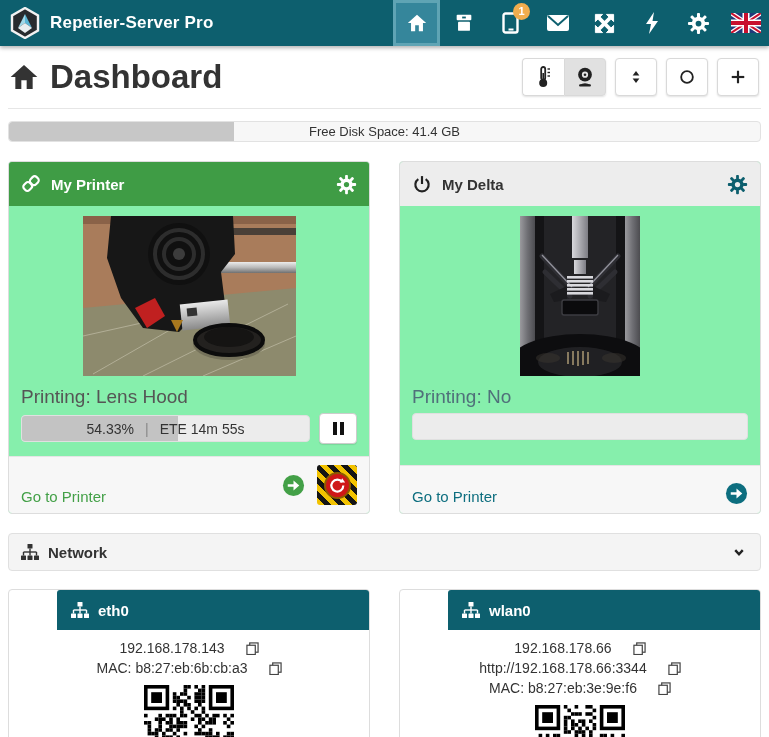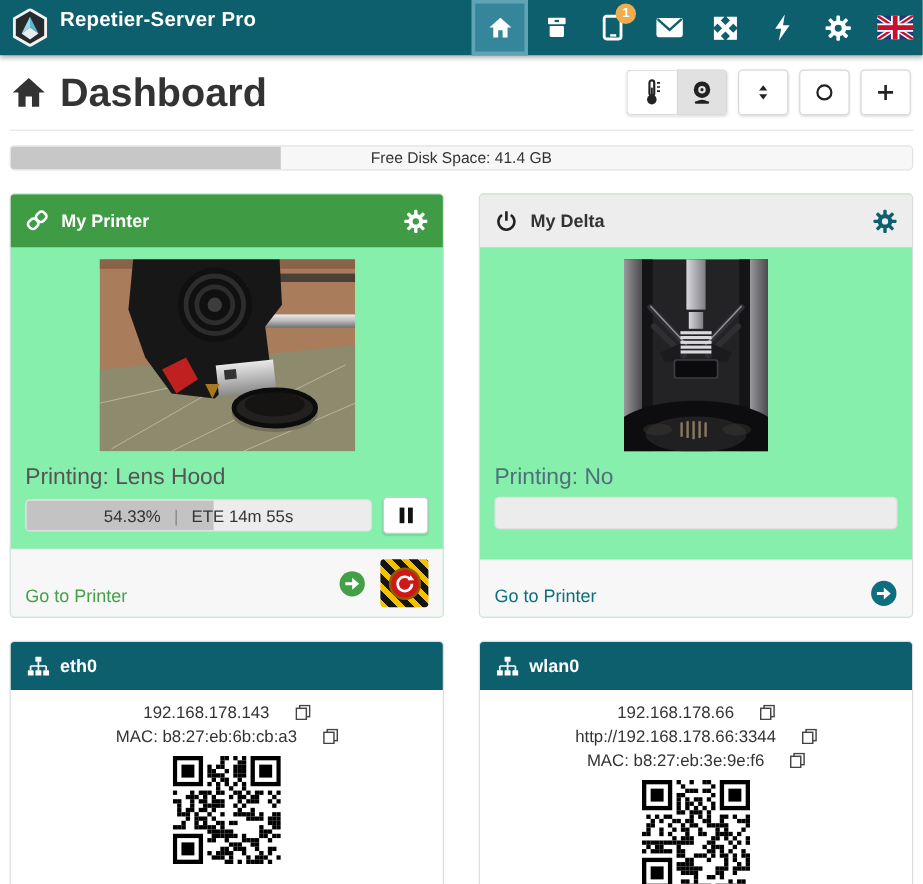--- a/index.html
+++ b/index.html
@@ -2,21 +2,21 @@
 <html><head>
 <meta charset="utf-8">
 <style>
   * { margin:0; padding:0; box-sizing:border-box; }
   html,body { width:769px; height:737px; overflow:hidden; background:#fff;
     font-family:"Liberation Sans", sans-serif; color:#333; }
 
   
   .navbar { height:46px; background:#0d5f6e; display:flex; align-items:center;
     padding:0 0 0 10px; box-shadow:0 2px 4px rgba(0,0,0,.3); position:relative; z-index:5; }
-  .brand { display:flex; align-items:flex-start; gap:10px; }
+  .brand { display:flex; align-items:center; gap:10px; }
   .brand-name { color:#fff; font-size:17px; font-weight:bold; letter-spacing:.2px; }
   .nav-items { margin-left:auto; display:flex; align-items:stretch; height:46px; }
   .nav-item { width:47px; height:46px; display:flex; align-items:center; justify-content:center;
     cursor:pointer; position:relative; }
   .nav-item.active { background:#35869b; border:3px solid #5fa4b4; }
   .nav-badge { position:absolute; top:3px; right:4px; min-width:17px; height:17px;
     background:#f0ad4e; color:#fff; border-radius:50%; font-size:11px; line-height:17px;
     text-align:center; font-weight:bold; }
 
   
@@ -77,21 +77,21 @@
 
   
   .net-section { margin:19px 8px 0 8px; }
   .net-head { background:#f4f4f4; border:1px solid #e0e0e0; border-radius:4px; height:38px;
     display:flex; align-items:center; gap:9px; padding:0 12px; cursor:pointer; }
   .net-title { font-size:15px; font-weight:bold; color:#333; }
   .net-head .chev { margin-left:auto; display:flex; }
   .net-cards { display:flex; gap:29px; margin-top:18px; }
   .net-card { flex:1; border:1px solid #ddd; border-radius:4px; background:#fff; }
   .net-card-header { background:#0d5f6e; color:#fff; border-radius:3px 3px 0 0; height:40px;
-    display:flex; align-items:center; gap:9px; padding:0 14px; font-size:15px; font-weight:bold; }
+    display:flex; align-items:center; gap:9px; padding:0 14px; font-size:15px; font-weight:bold;margin-left:48px; }
   .net-card-body { padding:8px 10px 0 10px; text-align:center; }
   .net-line { font-size:14px; color:#333; line-height:20px; display:flex; align-items:center;
     justify-content:center; gap:21px; }
   .copy-ic { cursor:pointer; display:inline-flex; }
   .qr-box { width:90px; height:90px; margin:7px auto 0 auto; }
 </style>
 </head>
 <body>
 
 <div class="navbar">
@@ -431,20 +431,43 @@
           <circle cx="12" cy="12" r="11" fill="#0d6e7f"></circle>
           <line x1="6" y1="12" x2="13" y2="12" stroke="#fff" stroke-width="2.6"></line>
           <polygon points="12,6.8 18,12 12,17.2" fill="#fff"></polygon>
         </svg>
       </span>
     </div>
   </div>
 </div>
 
 <div class="net-section">
+  <div class="net-head">
+    <svg width="18" height="17" viewBox="0 0 18 17">
+      <g fill="#333">
+        <rect x="6.5" y="0" width="5" height="4.5" rx="0.6"></rect>
+        <rect x="0" y="11.5" width="5" height="4.5" rx="0.6"></rect>
+        <rect x="6.5" y="11.5" width="5" height="4.5" rx="0.6"></rect>
+        <rect x="13" y="11.5" width="5" height="4.5" rx="0.6"></rect>
+      </g>
+      <g stroke="#333" stroke-width="1.4" fill="none">
+        <line x1="9" y1="4.5" x2="9" y2="8"></line>
+        <line x1="2.5" y1="8" x2="15.5" y2="8"></line>
+        <line x1="2.5" y1="8" x2="2.5" y2="11.5"></line>
+        <line x1="9" y1="8" x2="9" y2="11.5"></line>
+        <line x1="15.5" y1="8" x2="15.5" y2="11.5"></line>
+      </g>
+    </svg>
+    <span class="net-title">Network</span>
+    <span class="chev">
+      <svg width="18" height="18" viewBox="0 0 24 24">
+        <polyline points="7,9.5 12,15 17,9.5" fill="none" stroke="#222" stroke-width="3.2"></polyline>
+      </svg>
+    </span>
+  </div>
 
   <div class="net-cards">
 
     <div class="net-card">
       <div class="net-card-header">
         <svg width="18" height="17" viewBox="0 0 18 17">
           <g fill="#fff">
             <rect x="6.5" y="0" width="5" height="4.5" rx="0.6"></rect>
             <rect x="0" y="11.5" width="5" height="4.5" rx="0.6"></rect>
             <rect x="6.5" y="11.5" width="5" height="4.5" rx="0.6"></rect>

